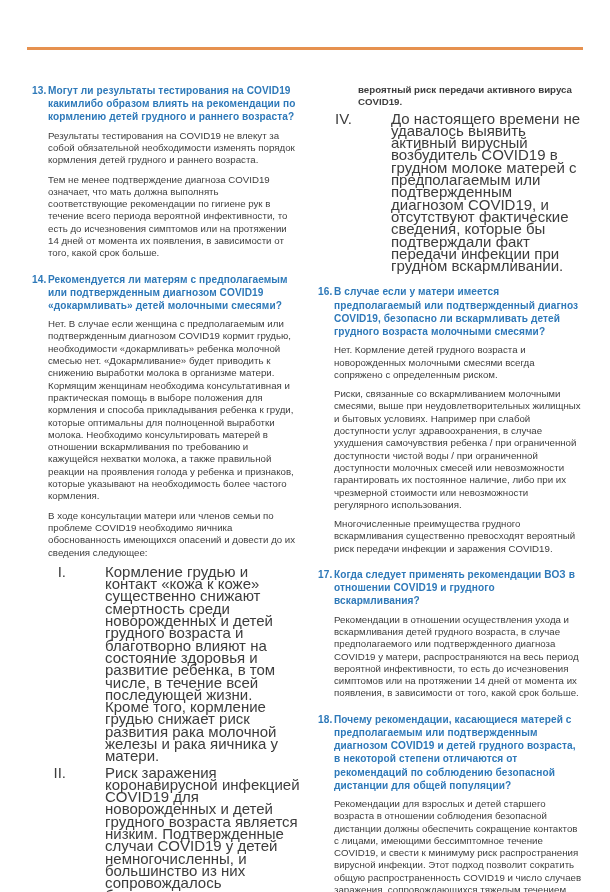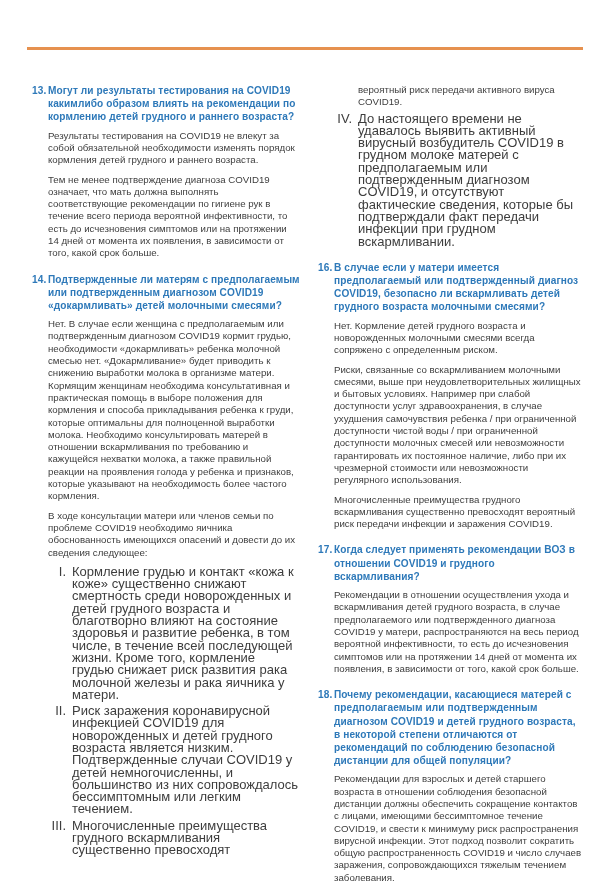--- a/index.html
+++ b/index.html
@@ -57,28 +57,30 @@
   .p {
     margin: 0 0 7px 0;
     padding-left: 16px;
     font-size: 9.7px;
     line-height: 12.3px;
     color: #3d3d3d;
   }
   .p.cont {
     padding-left: 40px;
     margin-bottom: 4px;
+    font-weight: bold;
   }
   .roman {
     display: flex;
     padding-left: 16px;
     margin: 0 0 4px 0;
-    font-size: 13px;
+    font-size: 15px;
     line-height: 12.3px;
     color: #3d3d3d;
+    gap: 33px;
   }
   .roman .rn {
     flex: 0 0 18px;
     text-align: right;
     padding-right: 0;
     margin-right: 6px;
   }
   .roman .rt { flex: 1; }
 </style>
 </head>
@@ -94,21 +96,21 @@
       <div class="q">
         <span class="num">13.</span>
         <h3 class="qt">Могут ли результаты тестирования на COVID19 какимлибо образом влиять на рекомендации по кормлению детей грудного и раннего возраста?</h3>
       </div>
 
       <p class="p">Результаты тестирования на COVID19 не влекут за собой обязательной необходимости изменять порядок кормления детей грудного и раннего возраста.</p>
       <p class="p">Тем не менее подтверждение диагноза COVID19 означает, что мать должна выполнять соответствующие рекомендации по гигиене рук в течение всего периода вероятной инфективности, то есть до исчезновения симптомов или на протяжении 14 дней от момента их появления, в зависимости от того, какой срок больше.</p>
 
       <div class="q">
         <span class="num">14.</span>
-        <h3 class="qt">Подтвержденные ли матерям с предполагаемым или подтвержденным диагнозом COVID19 «докармливать» детей молочными смесями?</h3>
+        <h3 class="qt">Рекомендуется ли матерям с предполагаемым или подтвержденным диагнозом COVID19 «докармливать» детей молочными смесями?</h3>
       </div>
 
       <p class="p">Нет. В случае если женщина с предполагаемым или подтвержденным диагнозом COVID19 кормит грудью, необходимости «докармливать» ребенка молочной смесью нет. «Докармливание» будет приводить к снижению выработки молока в организме матери. Кормящим женщинам необходима консультативная и практическая помощь в выборе положения для кормления и способа прикладывания ребенка к груди, которые оптимальны для полноценной выработки молока. Необходимо консультировать матерей в отношении вскармливания по требованию и кажущейся нехватки молока, а также правильной реакции на проявления голода у ребенка и признаков, которые указывают на необходимость более частого кормления.</p>
 
 
       <p class="p">В ходе консультации матери или членов семьи по проблеме COVID19 необходимо яичника обоснованность имеющихся опасений и довести до их сведения следующее:</p>
 
       <div class="roman">
         <span class="rn">I.</span>
         <div class="rt">Кормление грудью и контакт «кожа к коже» существенно снижают смертность среди новорожденных и детей грудного возраста и благотворно влияют на состояние здоровья и развитие ребенка, в том числе, в течение всей последующей жизни. Кроме того, кормление грудью снижает риск развития рака молочной железы и рака яичника у матери.</div>

